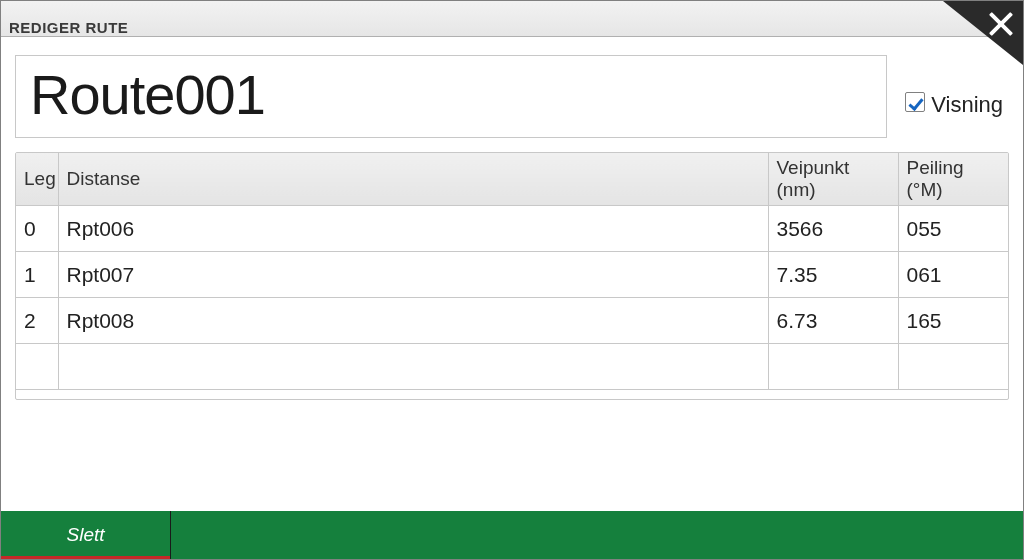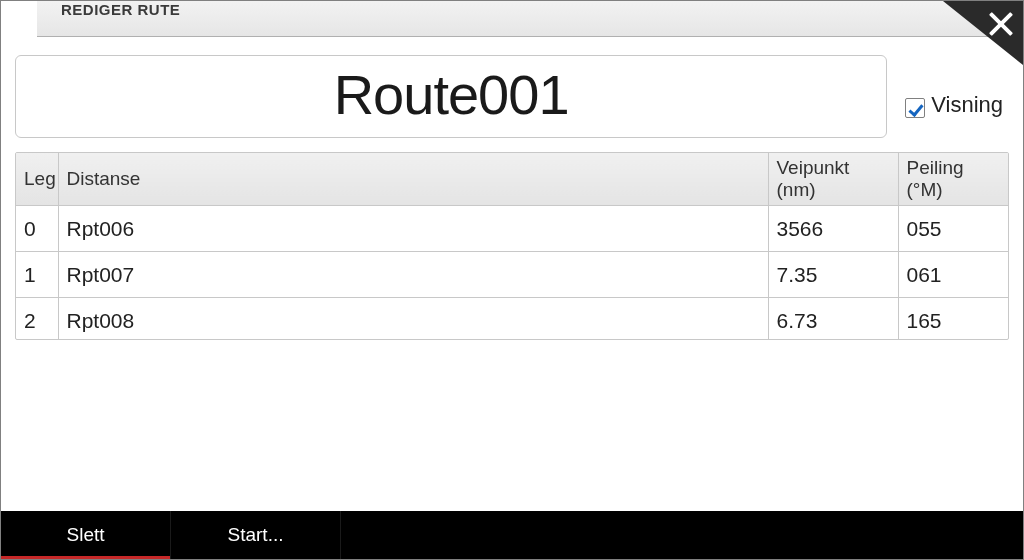--- a/index.html
+++ b/index.html
@@ -6,23 +6,22 @@
   html, body { width: 1024px; height: 560px; overflow: hidden; font-family: "Segoe UI", Arial, sans-serif; }
   body { background: #ffffff; display: flex; flex-direction: column; border: 1px solid #808080; }
 
   
   .header {
     position: relative;
     height: 36px;
     background: linear-gradient(to bottom, #f2f2f2, #e6e6e6);
     border-bottom: 1px solid #b0b0b0;
     display: flex;
-    align-items: flex-start;
-    padding-left: 24px;
-    margin-left: 36px;
+    align-items: flex-end;
+    padding-left: 8px;
   }
   .header-title {
     font-size: 15px;
     font-weight: 700;
     color: #3a3a3a;
     letter-spacing: 0.5px;
   }
   .close-corner {
     position: absolute;
     top: 0; right: 0;
@@ -64,35 +63,34 @@
   }
   .title-row {
     display: flex;
     align-items: center;
     gap: 18px;
     margin-bottom: 14px;
   }
   .route-name-box {
     flex: 1;
     border: 1px solid #c8c8c8;
-    border-radius: 6px;
+    border-radius: 0;
     background: #ffffff;
     padding: 6px 14px 10px 14px;
-    text-align: center;
   }
   .route-name {
     font-size: 56px;
     font-weight: 400;
     letter-spacing: -1px;
     color: #1a1a1a;
     font-family: "Segoe UI Light", "Segoe UI", Arial, sans-serif;
   }
   .visning {
     display: flex;
-    align-items: flex-end;
+    align-items: flex-start;
     gap: 6px;
     font-size: 22px;
     color: #222;
     padding-right: 6px;
     margin-top: 16px;
   }
   .checkbox {
     width: 20px; height: 20px;
     border: 1px solid #808080;
     border-radius: 2px;
@@ -107,21 +105,21 @@
     border-left: 3px solid #1565c0;
     border-bottom: 3px solid #1565c0;
     transform: rotate(-50deg);
   }
 
   
   .table-wrap {
     border: 1px solid #c8c8c8;
     border-radius: 2px;
     overflow: hidden;
-    height: 188px;
+    height: 248px;
     background: #ffffff;
   }
   table { width: 100%; border-collapse: collapse; table-layout: fixed; }
   th, td {
     border-right: 1px solid #c8c8c8;
     border-bottom: 1px solid #c8c8c8;
     padding: 8px 8px;
     text-align: left;
     font-size: 21px;
     color: #222;
@@ -139,23 +137,24 @@
   }
   th:last-child, td:last-child { border-right: none; }
   col.leg { width: 42px; }
   col.wp  { width: auto; }
   col.dist{ width: 130px; }
   col.brg { width: 110px; }
 
   
   .footer {
     height: 48px;
-    background: #000000;
+    background: #15803d;
     display: flex;
     align-items: stretch;
+    font-style: italic;
   }
   .fbtn {
     width: 170px;
     color: #ffffff;
     font-size: 19px;
     display: flex;
     align-items: center;
     justify-content: center;
     border-right: 1px solid #1a1a1a;
     position: relative;
@@ -234,16 +233,13 @@
         </tr>
       </tbody>
     </table>
   </div>
 </div>
 
 <div class="footer">
   <div class="fbtn danger">
     <span>Slett</span>
   </div>
-  <div class="fbtn">
-    <span>Start...</span>
-  </div>
 </div>
 
 </body></html>

